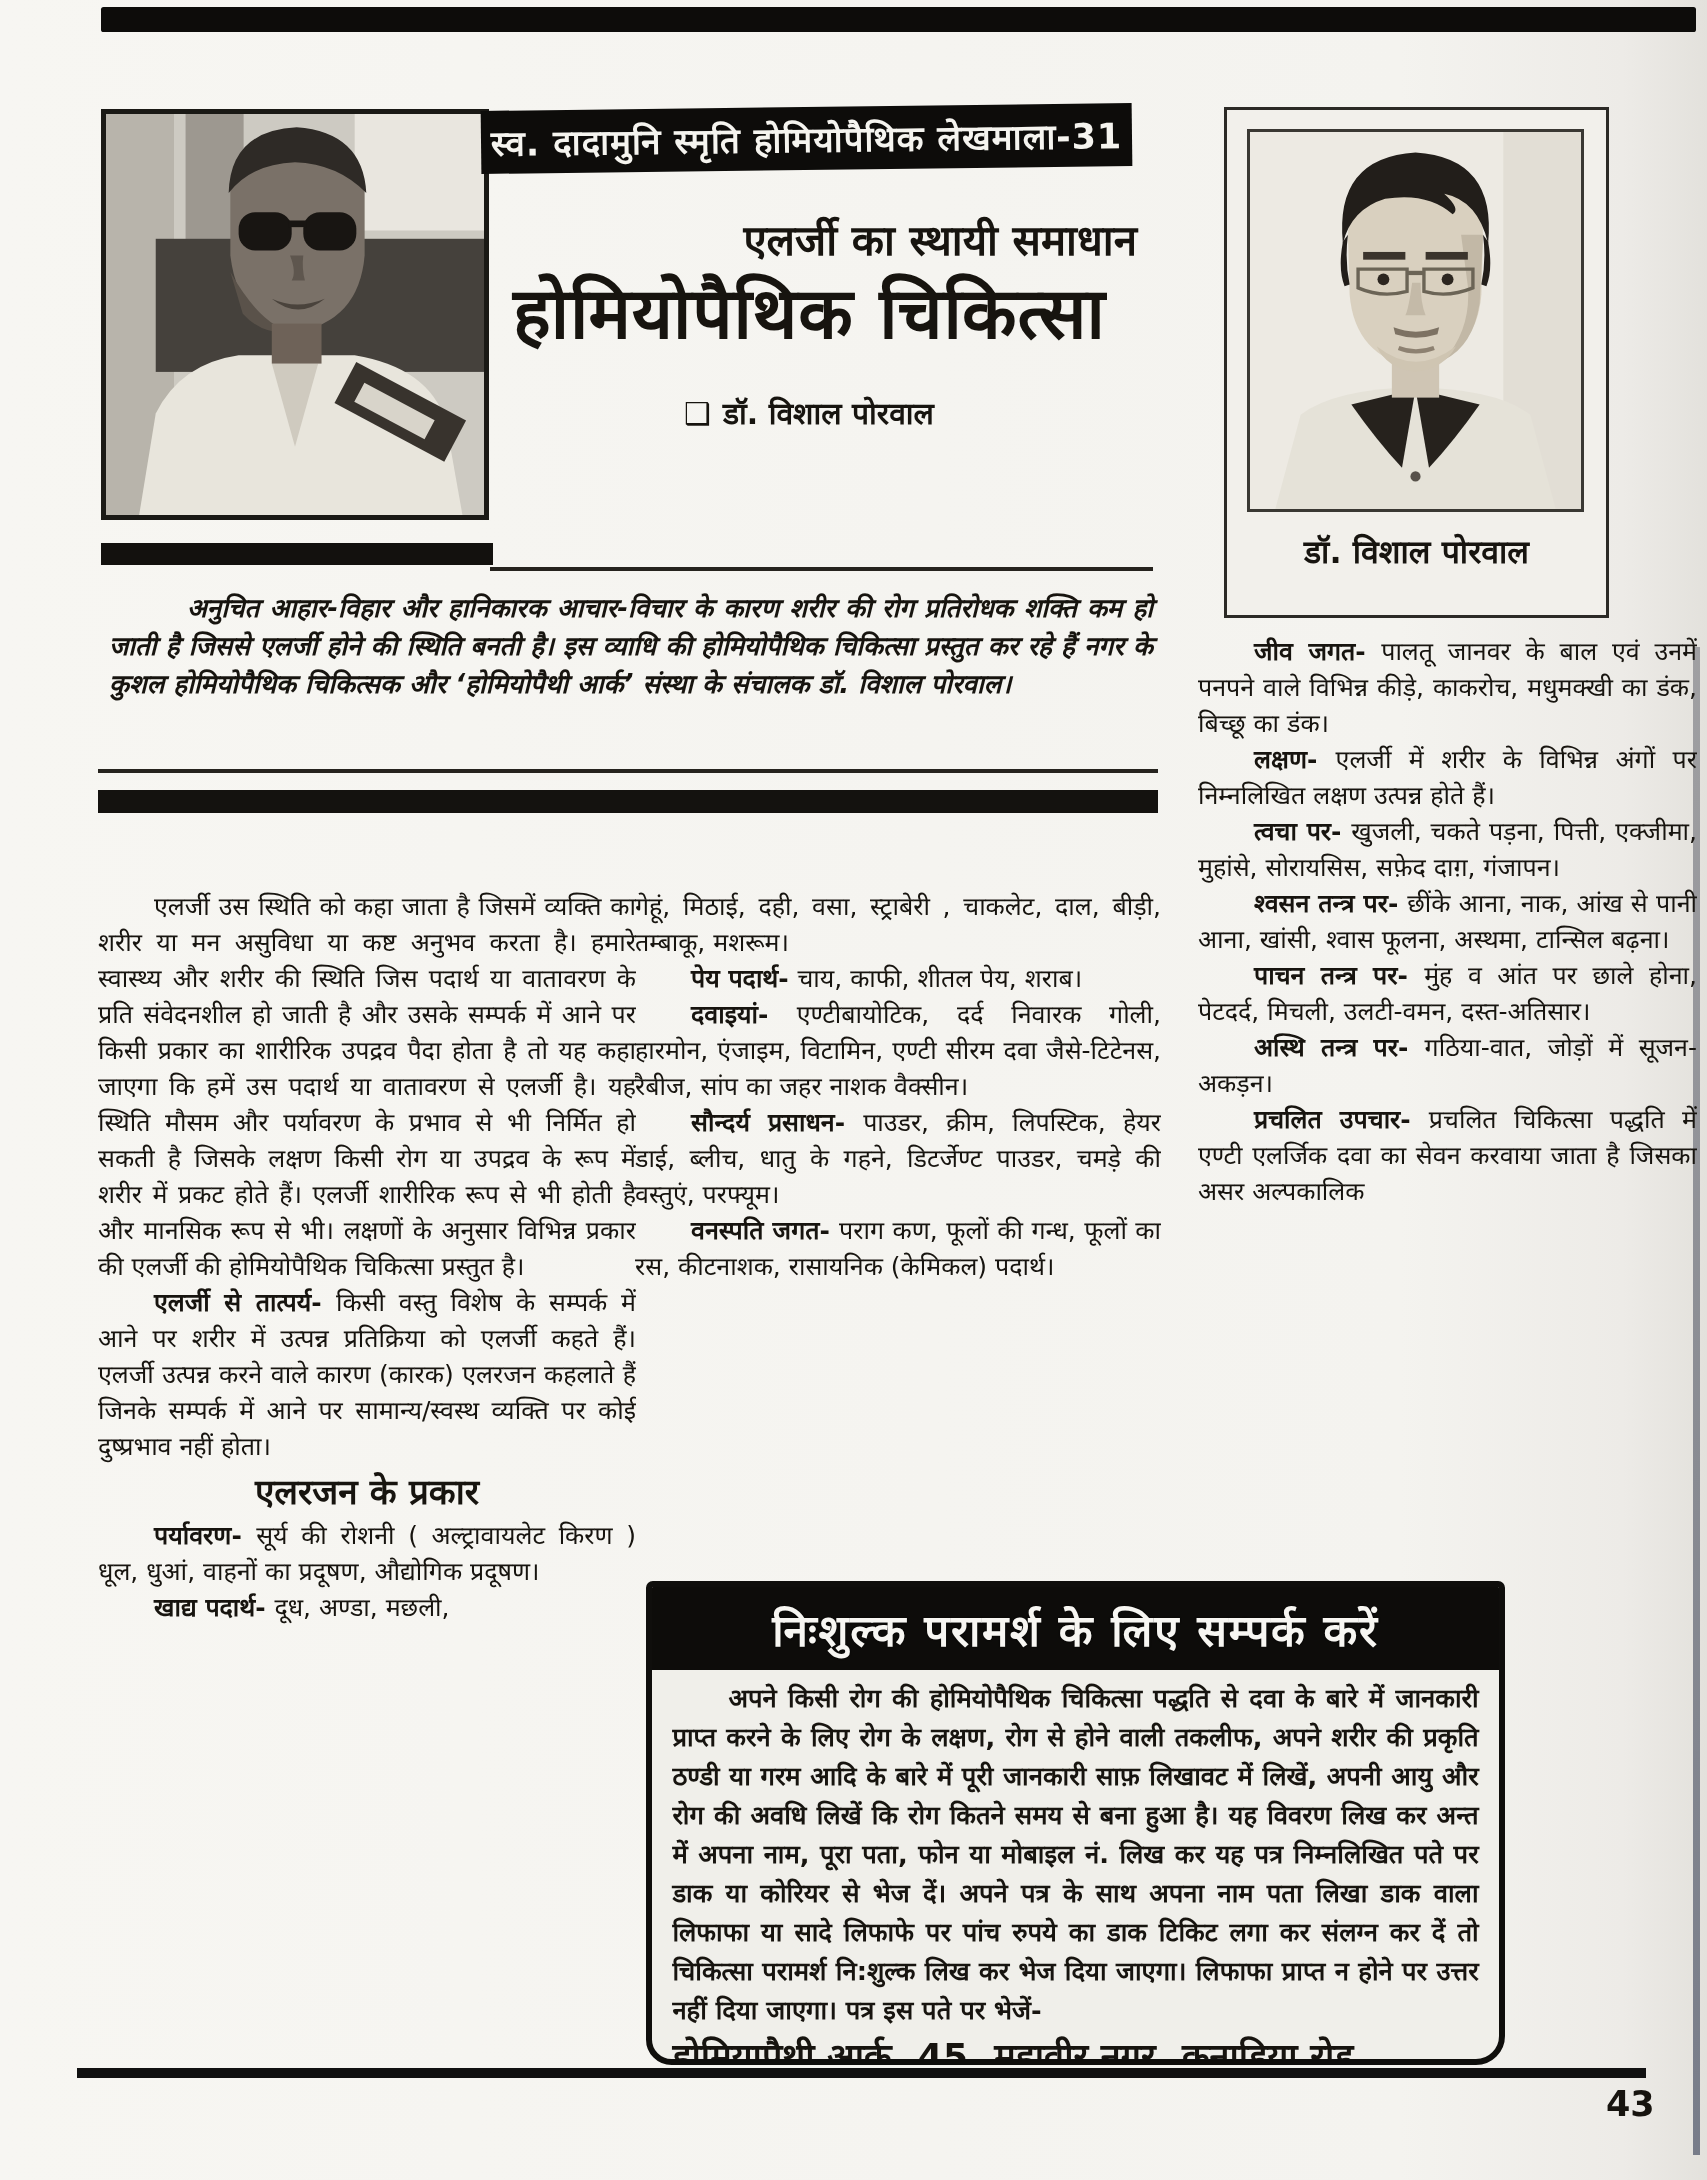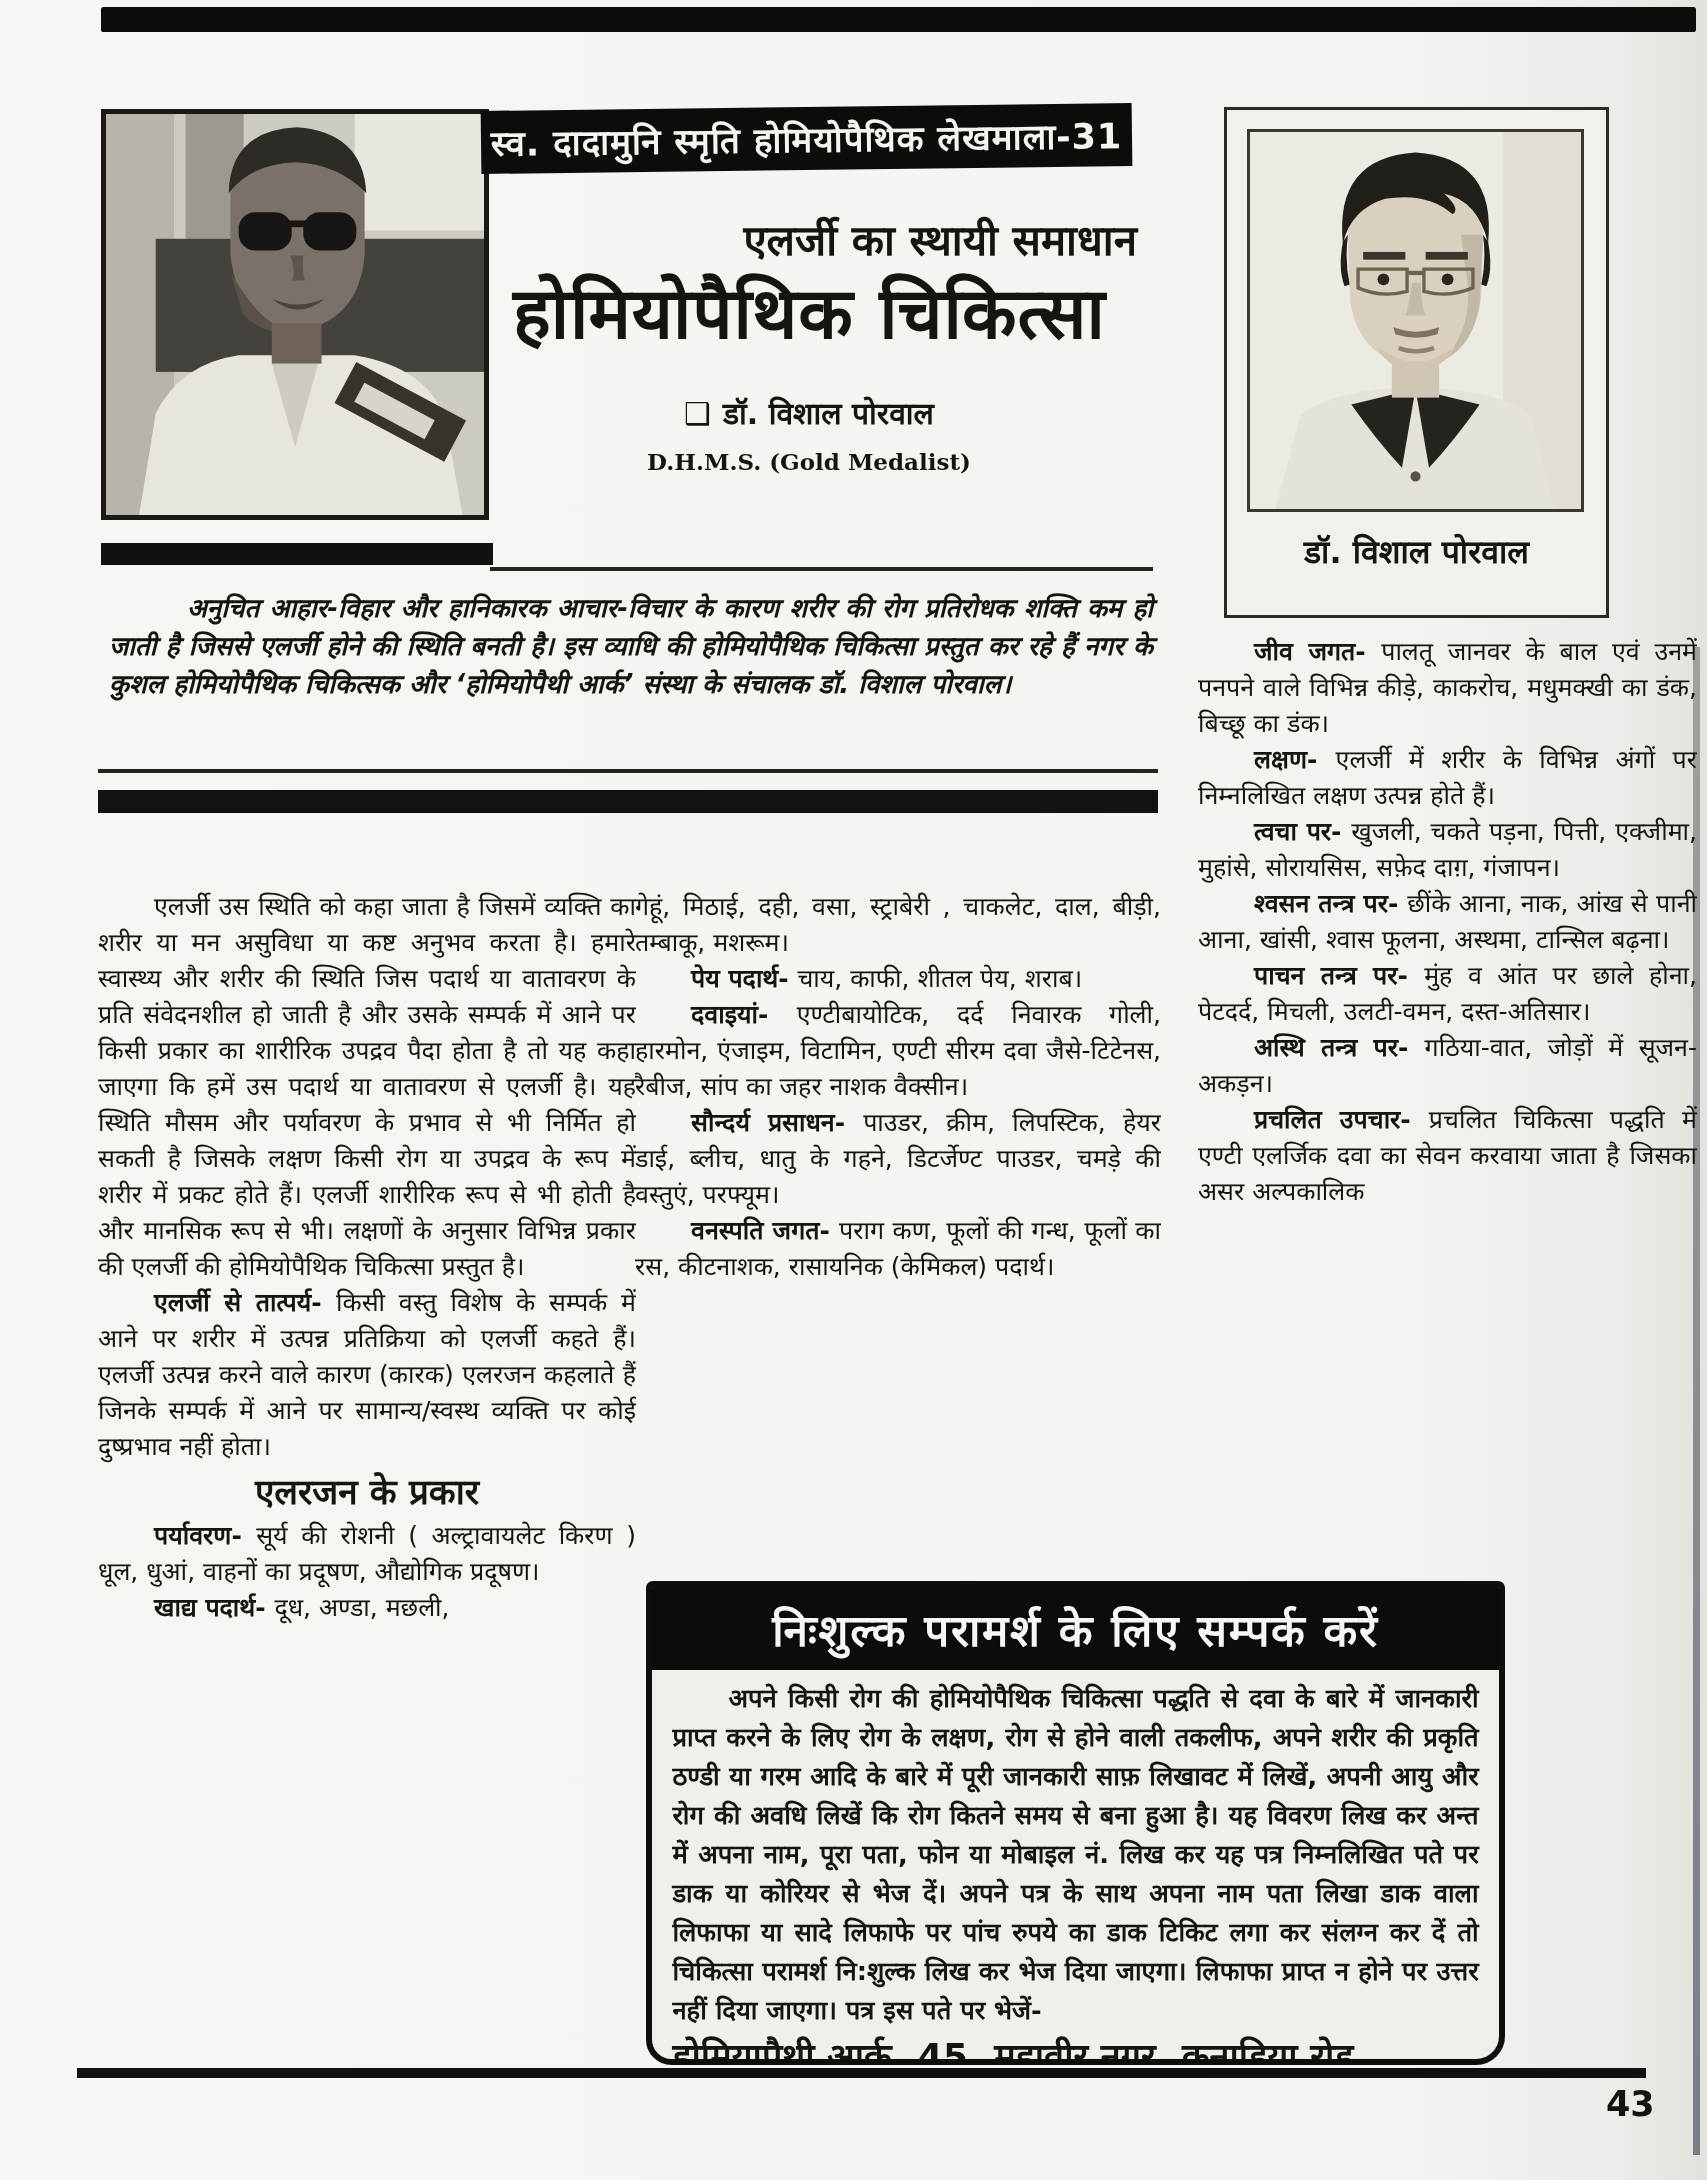--- a/index.html
+++ b/index.html
@@ -124,21 +124,20 @@
   <div class="abs left-photo-bar"></div>
 
   <div class="abs series-band">
     <span>स्व. दादामुनि स्मृति होमियोपैथिक लेखमाला-31</span>
   </div>
   <div class="abs subtitle">एलर्जी का स्थायी समाधान</div>
   <div class="abs main-title">होमियोपैथिक चिकित्सा</div>
   <div class="abs author-row">
     <span class="author-bullet">❑</span><span>डॉ. विशाल पोरवाल</span>
   </div>
-  <div class="abs credential">D.H.M.S. (Gold Medalist)</div>
 
   <div class="abs right-photo-box">
     <div class="right-photo">
       <svg viewBox="0 0 392 440" preserveAspectRatio="none">
         <rect x="0" y="0" width="392" height="440" fill="#edeae3"></rect>
         <rect x="300" y="0" width="92" height="440" fill="#e2ded5"></rect>
 
         <path d="M30 440 L60 330 Q100 300 196 298 Q292 300 332 330 L362 440 Z" fill="#e5e2d8"></path>
         <path d="M120 318 L196 300 L180 392 Q150 360 120 318 Z" fill="#26221d"></path>
         <path d="M272 318 L196 300 L212 392 Q242 360 272 318 Z" fill="#26221d"></path>

